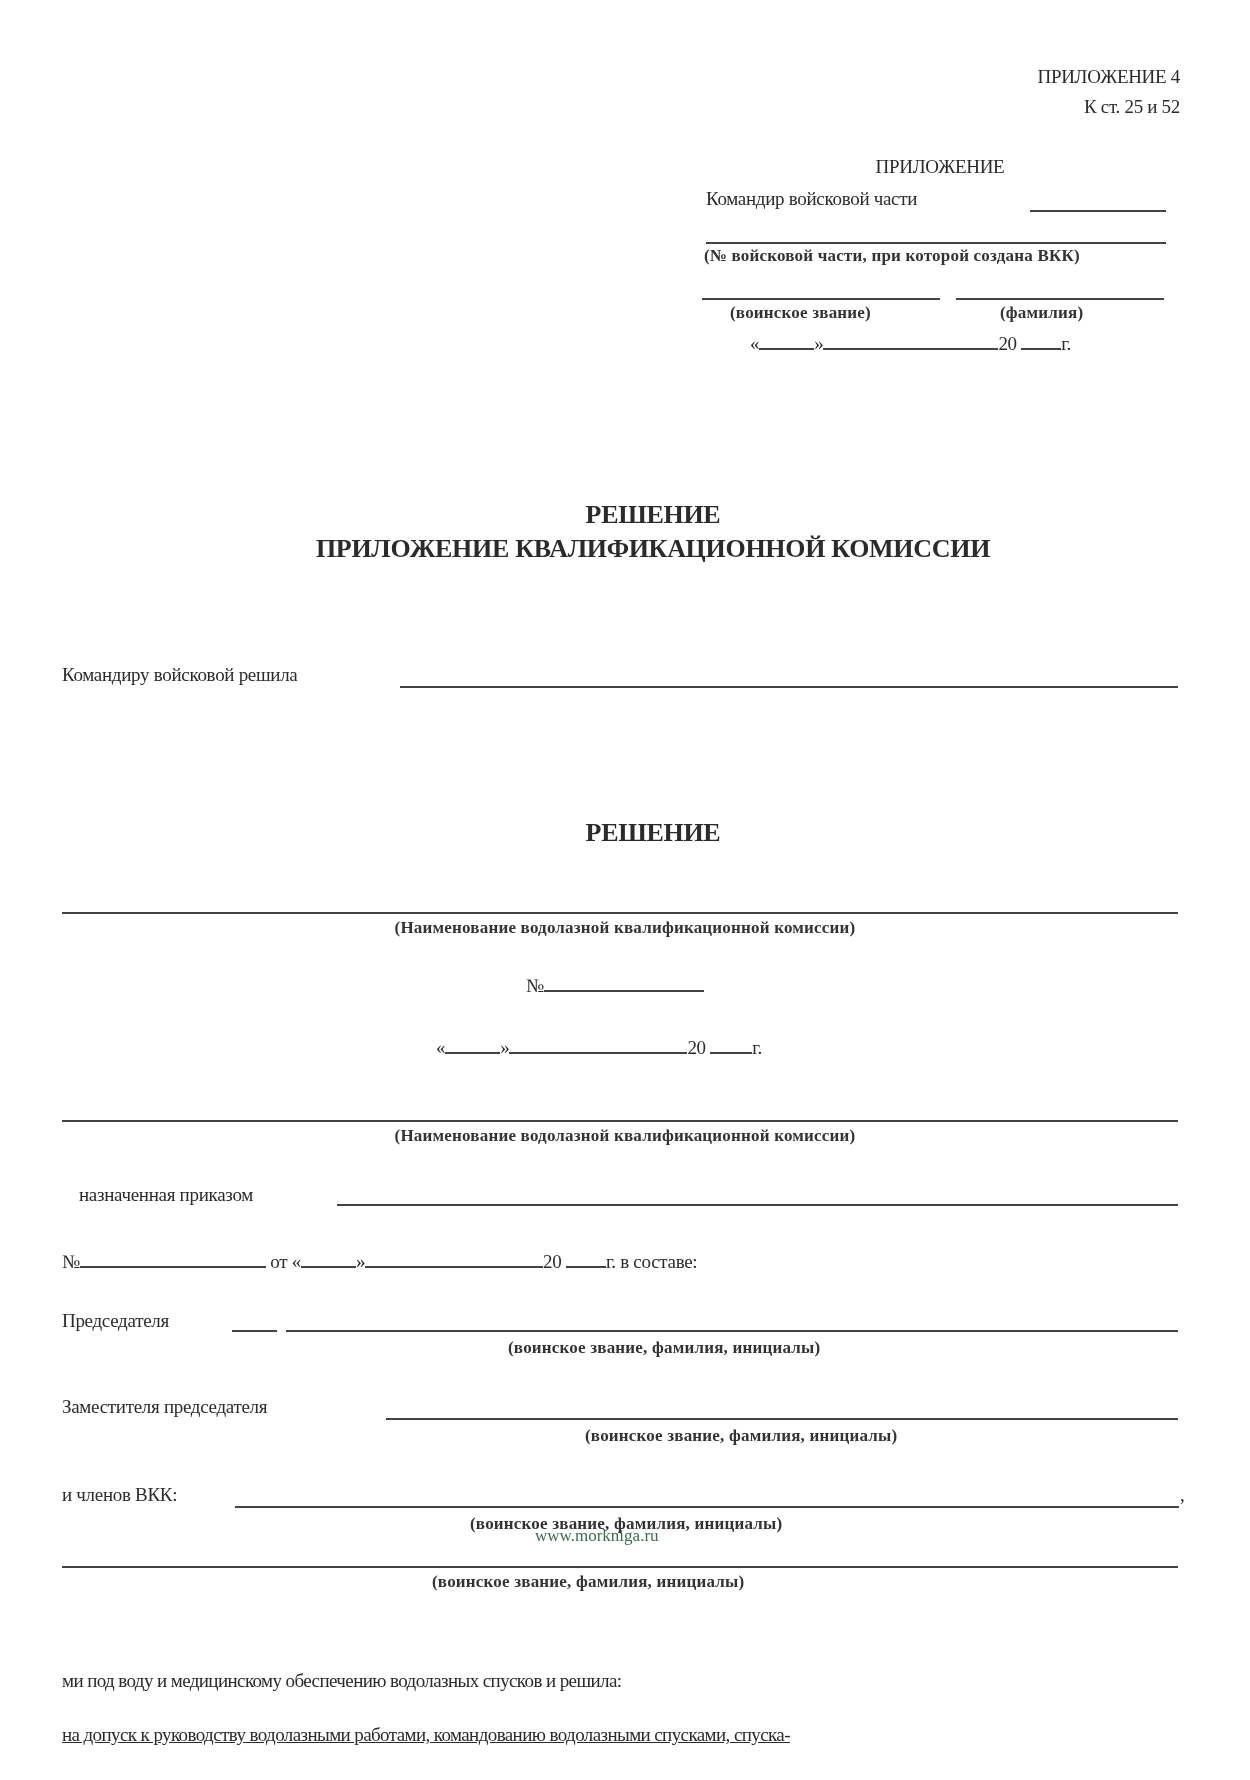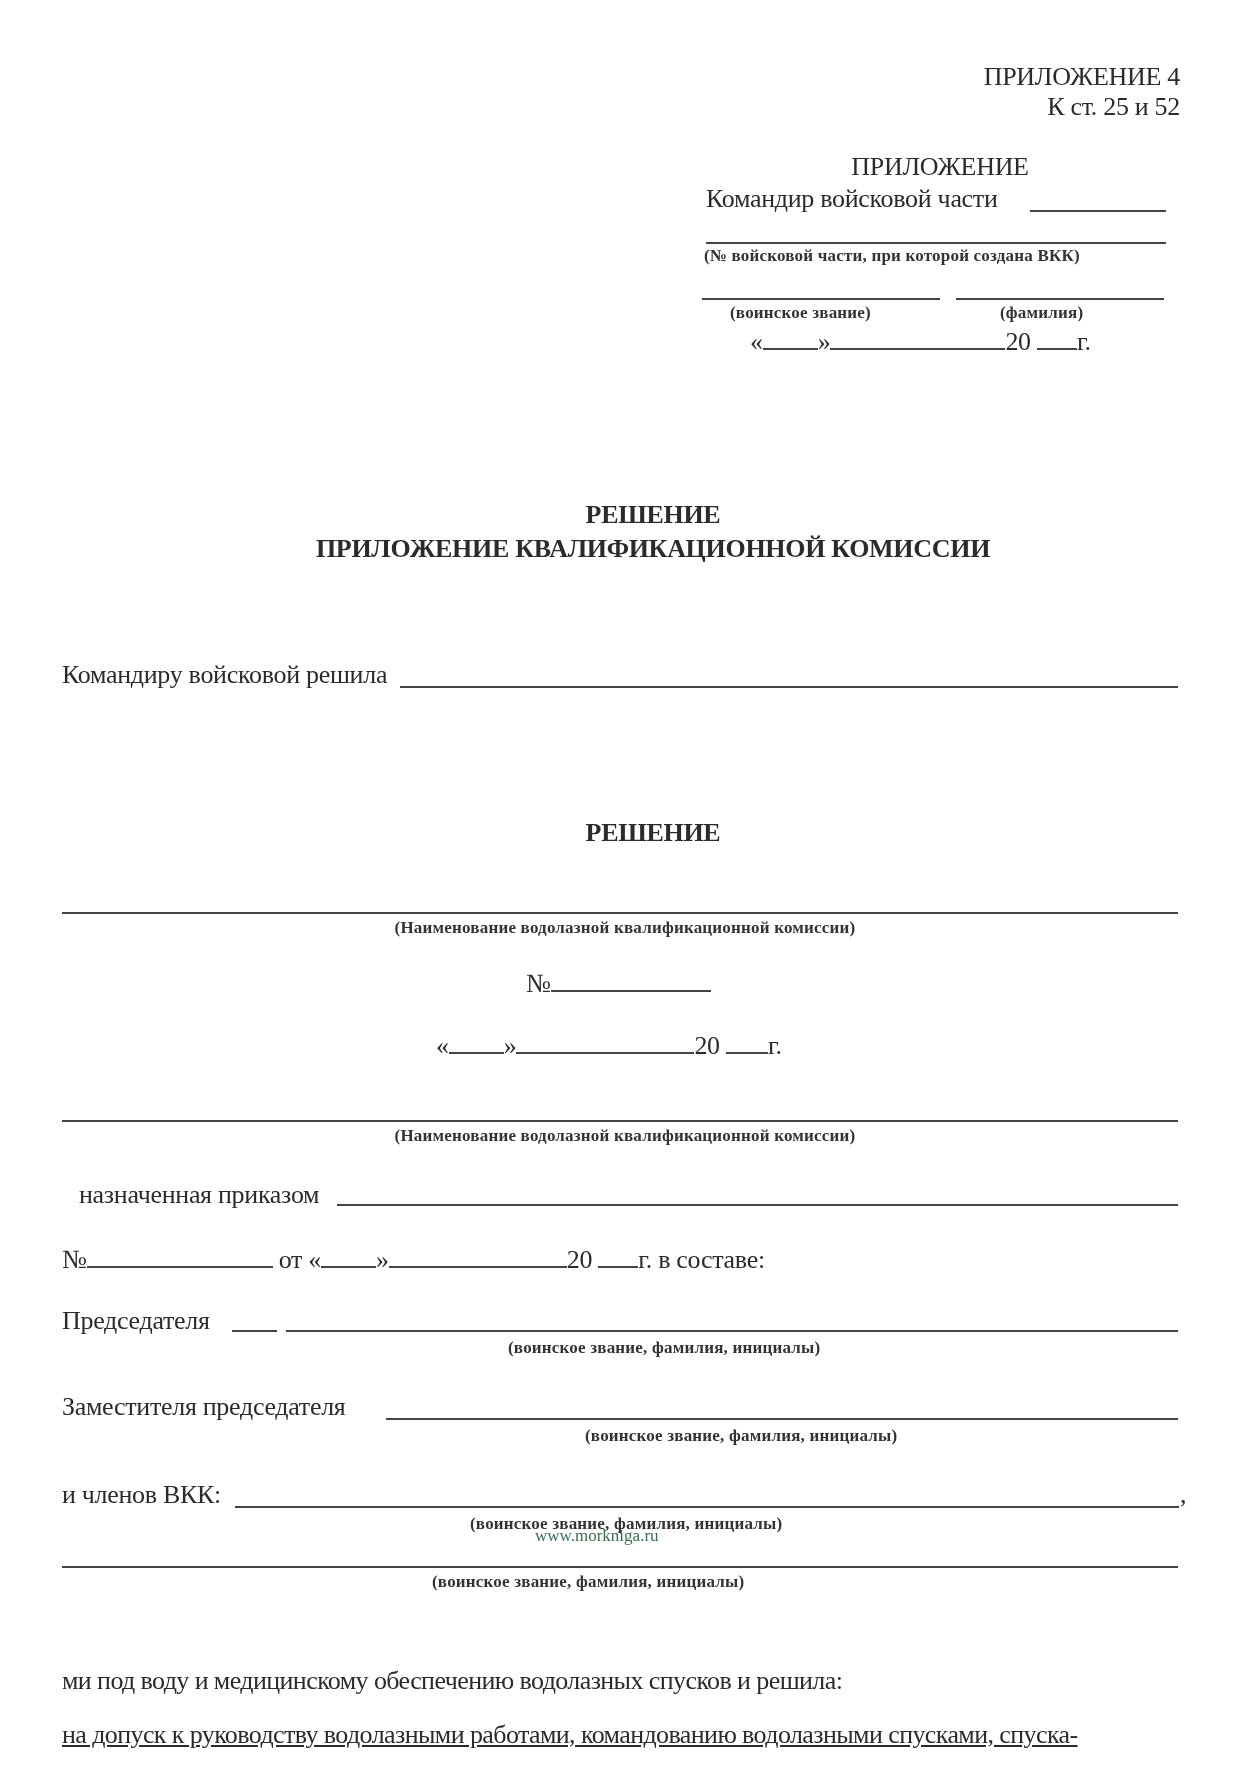--- a/index.html
+++ b/index.html
@@ -2,21 +2,21 @@
 <html><head>
   <meta charset="utf-8">
   <style>
     html, body { margin: 0; padding: 0; background: #ffffff; }
     body {
       width: 1250px; height: 1780px; position: relative; overflow: hidden;
       font-family: "Liberation Serif", "DejaVu Serif", serif;
       color: #2b2b2b;
     }
     .abs { position: absolute; }
-    .t { font-size: 26px; line-height: 30px; white-space: nowrap; letter-spacing: -0.3px; }
+    .t { font-size: 19px; line-height: 30px; white-space: nowrap; letter-spacing: -0.3px; }
     .cap { font-size: 17px; line-height: 20px; font-weight: bold; white-space: nowrap; color: #333; letter-spacing: 0.2px; }
     .line { position: absolute; height: 2px; background: #444; }
     .bold { font-weight: bold; padding-left: 28px; }
     .center { text-align: center; }
     .blank { display: inline-block; border-bottom: 2px solid #444; height: 22px; vertical-align: baseline; }
     .watermark { font-size: 17px; color: #14532d; opacity: 0.85; }
   </style>
 </head>
 <body>
 

